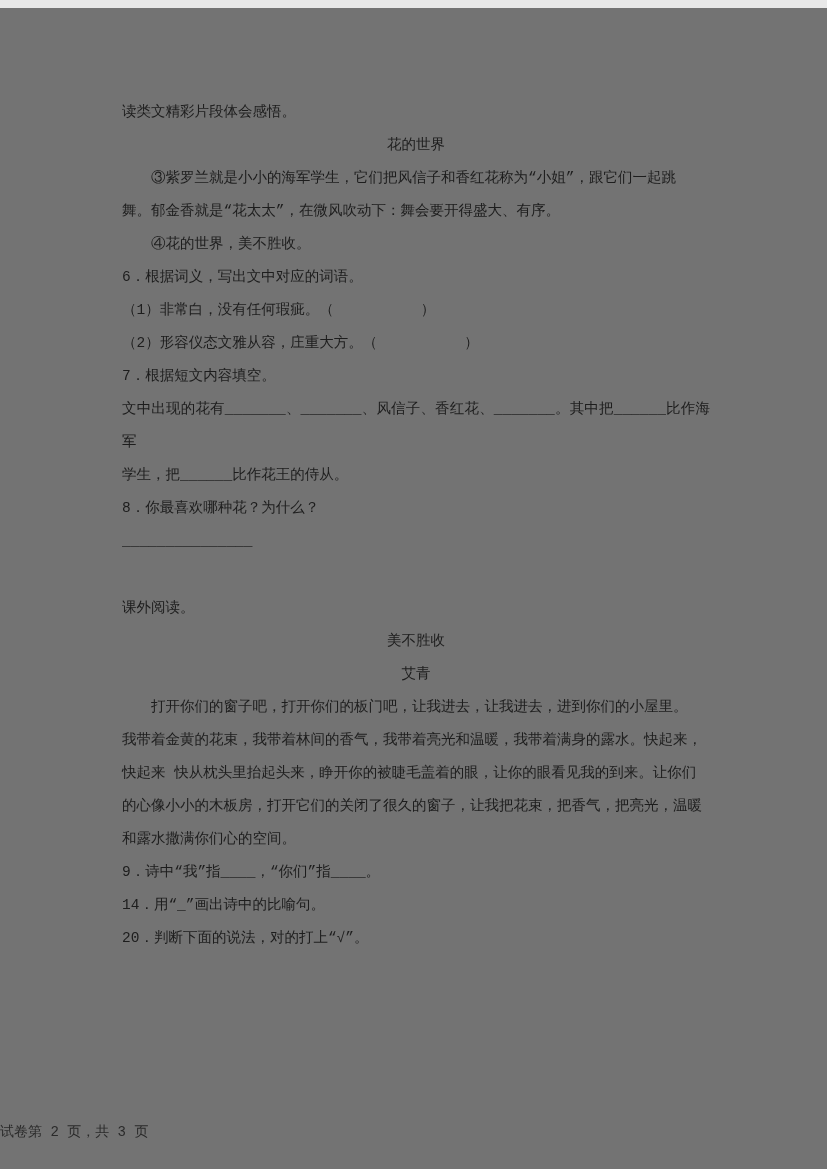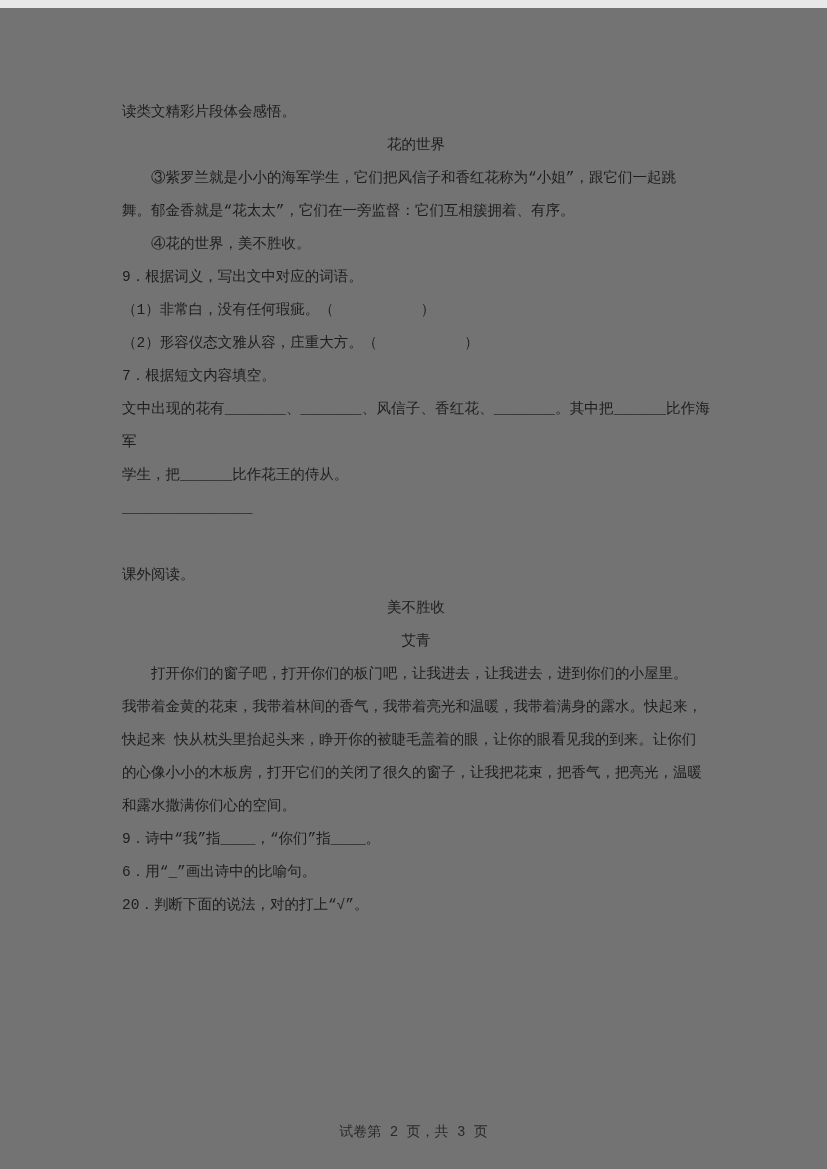--- a/index.html
+++ b/index.html
@@ -20,58 +20,59 @@
     line-height: 33px;
   }
   .content p { margin: 0; white-space: pre-line; text-align: justify; }
   .indent { text-indent: 2em; }
   .center { text-align: center !important; }
   .section-gap { margin-top: 34px !important; }
   .answer-line { letter-spacing: 0; }
   .footer {
     position: absolute;
     left: 0; right: 0; top: 1108px;
-    text-align: center;
+    text-align: left;
     font-size: 14px;
     line-height: 33px;
     color: #2a2a2a;
   }
 </style>
 </head>
 <body>
 
 <div class="page">
   <div class="content">
 
     <p>读类文精彩片段体会感悟。</p>
     <p class="center">花的世界</p>
 
     <p class="indent">③紫罗兰就是小小的海军学生，它们把风信子和香红花称为“小姐”，跟它们一起跳
-舞。郁金香就是“花太太”，它们在一旁监督：它们互相簇拥着、有序。</p>
+舞。郁金香就是“花太太”，在微风吹动下：舞会要开得盛大、有序。</p>
     <p class="indent">④花的世界，美不胜收。</p>
 
-    <p>9．根据词义，写出文中对应的词语。</p>
+    <p>6．根据词义，写出文中对应的词语。</p>
     <p>（1）非常白，没有任何瑕疵。（　　　　　　）</p>
     <p>（2）形容仪态文雅从容，庄重大方。（　　　　　　）</p>
 
     <p>7．根据短文内容填空。</p>
     <p>文中出现的花有_______、_______、风信子、香红花、_______。其中把______比作海军
 学生，把______比作花王的侍从。</p>
 
+    <p>8．你最喜欢哪种花？为什么？</p>
     <p class="answer-line">_______________</p>
 
     <p class="section-gap">课外阅读。</p>
     <p class="center">美不胜收</p>
     <p class="center">艾青</p>
     <p class="indent">打开你们的窗子吧，打开你们的板门吧，让我进去，让我进去，进到你们的小屋里。
 我带着金黄的花束，我带着林间的香气，我带着亮光和温暖，我带着满身的露水。快起来，
 快起来 快从枕头里抬起头来，睁开你的被睫毛盖着的眼，让你的眼看见我的到来。让你们
 的心像小小的木板房，打开它们的关闭了很久的窗子，让我把花束，把香气，把亮光，温暖
 和露水撒满你们心的空间。</p>
 
     <p>9．诗中“我”指____，“你们”指____。</p>
-    <p>6．用“_”画出诗中的比喻句。</p>
+    <p>14．用“_”画出诗中的比喻句。</p>
     <p>20．判断下面的说法，对的打上“√”。</p>
 
   </div>
 
   <div class="footer">试卷第 2 页，共 3 页</div>
 </div>
 
 </body></html>

